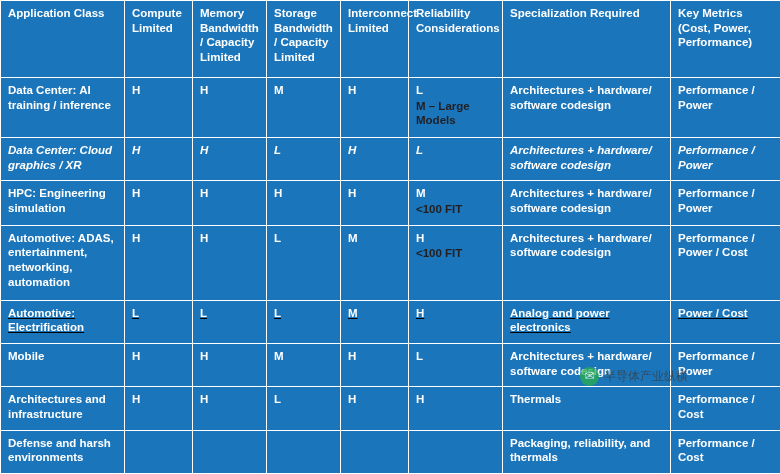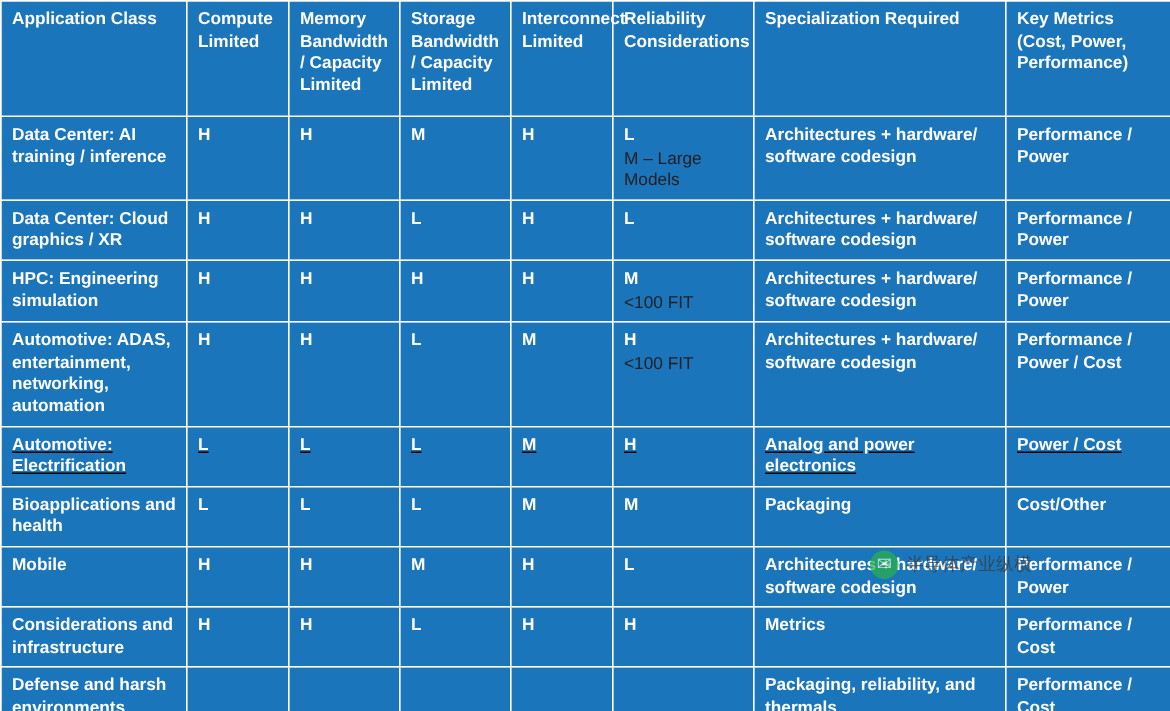--- a/index.html
+++ b/index.html
@@ -58,21 +58,21 @@
   td.rate {
     font-weight: bold;
     font-size: 11.5px;
     color: #231f20;
   }
   td.rate.H { background: #ee2e24; }
   td.rate.M { background: #fff200; }
   td.rate.L { background: #5bbd4a; }
   td.rate .sub {
     display: block;
-    font-weight: normal;
+    font-weight: bold;
     font-size: 11.5px;
     color: #231f20;
     margin-top: 1px;
   }
   
   td.text {
     background: #dde3ef;
     color: #231f20;
     font-weight: normal;
     font-size: 11.5px;
@@ -141,21 +141,21 @@
         <tr style="height: 48px;">
           <td class="rowlabel">Data Center: AI training / inference</td>
           <td class="rate H"><span>H</span></td>
           <td class="rate H"><span>H</span></td>
           <td class="rate M"><span>M</span></td>
           <td class="rate H"><span>H</span></td>
           <td class="rate L"><span>L</span><span class="sub">M – Large Models</span></td>
           <td class="text">Architectures + hardware/ software codesign</td>
           <td class="text">Performance / Power</td>
         </tr>
-        <tr style="height: 38px;">
+        <tr style="height: 38px; font-style: italic;">
           <td class="rowlabel">Data Center: Cloud graphics / XR</td>
           <td class="rate H"><span>H</span></td>
           <td class="rate H"><span>H</span></td>
           <td class="rate L"><span>L</span></td>
           <td class="rate H"><span>H</span></td>
           <td class="rate L"><span>L</span></td>
           <td class="text alt">Architectures + hardware/ software codesign</td>
           <td class="text alt">Performance / Power</td>
         </tr>
         <tr style="height: 35px;">
@@ -181,48 +181,38 @@
         <tr style="height: 33px; text-decoration: underline;">
           <td class="rowlabel">Automotive: Electrification</td>
           <td class="rate L"><span>L</span></td>
           <td class="rate L"><span>L</span></td>
           <td class="rate L"><span>L</span></td>
           <td class="rate M"><span>M</span></td>
           <td class="rate H"><span>H</span></td>
           <td class="text">Analog and power electronics</td>
           <td class="text">Power / Cost</td>
         </tr>
-        <tr style="height: 35px;">
-          <td class="rowlabel">Bioapplications and health</td>
-          <td class="rate L"><span>L</span></td>
-          <td class="rate L"><span>L</span></td>
-          <td class="rate L"><span>L</span></td>
-          <td class="rate M"><span>M</span></td>
-          <td class="rate M"><span>M</span></td>
-          <td class="text">Packaging</td>
-          <td class="text">Cost/Other</td>
-        </tr>
         <tr style="height: 30px;">
           <td class="rowlabel">Mobile</td>
           <td class="rate H"><span>H</span></td>
           <td class="rate H"><span>H</span></td>
           <td class="rate M"><span>M</span></td>
           <td class="rate H"><span>H</span></td>
           <td class="rate L"><span>L</span></td>
           <td class="text alt">Architectures + hardware/ software codesign</td>
           <td class="text alt">Performance / Power</td>
         </tr>
         <tr style="height: 33px;">
-          <td class="rowlabel">Considerations and infrastructure</td>
-          <td class="rate H"><span>H</span></td>
-          <td class="rate H"><span>H</span></td>
-          <td class="rate L"><span>L</span></td>
-          <td class="rate H"><span>H</span></td>
-          <td class="rate H"><span>H</span></td>
-          <td class="text">Metrics</td>
+          <td class="rowlabel">Architectures and infrastructure</td>
+          <td class="rate H"><span>H</span></td>
+          <td class="rate H"><span>H</span></td>
+          <td class="rate L"><span>L</span></td>
+          <td class="rate H"><span>H</span></td>
+          <td class="rate H"><span>H</span></td>
+          <td class="text">Thermals</td>
           <td class="text">Performance / Cost</td>
         </tr>
         <tr style="height: 37px;">
           <td class="rowlabel">Defense and harsh environments</td>
           <td class="rate M"></td>
           <td class="rate M"></td>
           <td class="rate L"></td>
           <td class="rate M"></td>
           <td class="rate H"></td>
           <td class="text alt">Packaging, reliability, and thermals</td>

